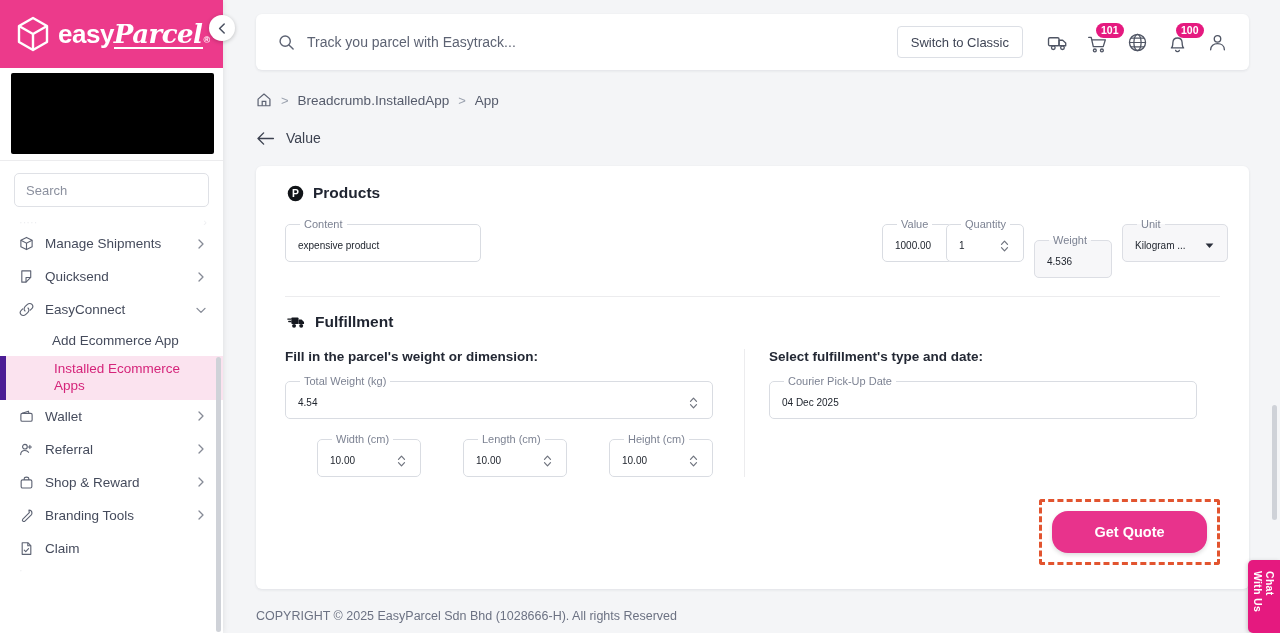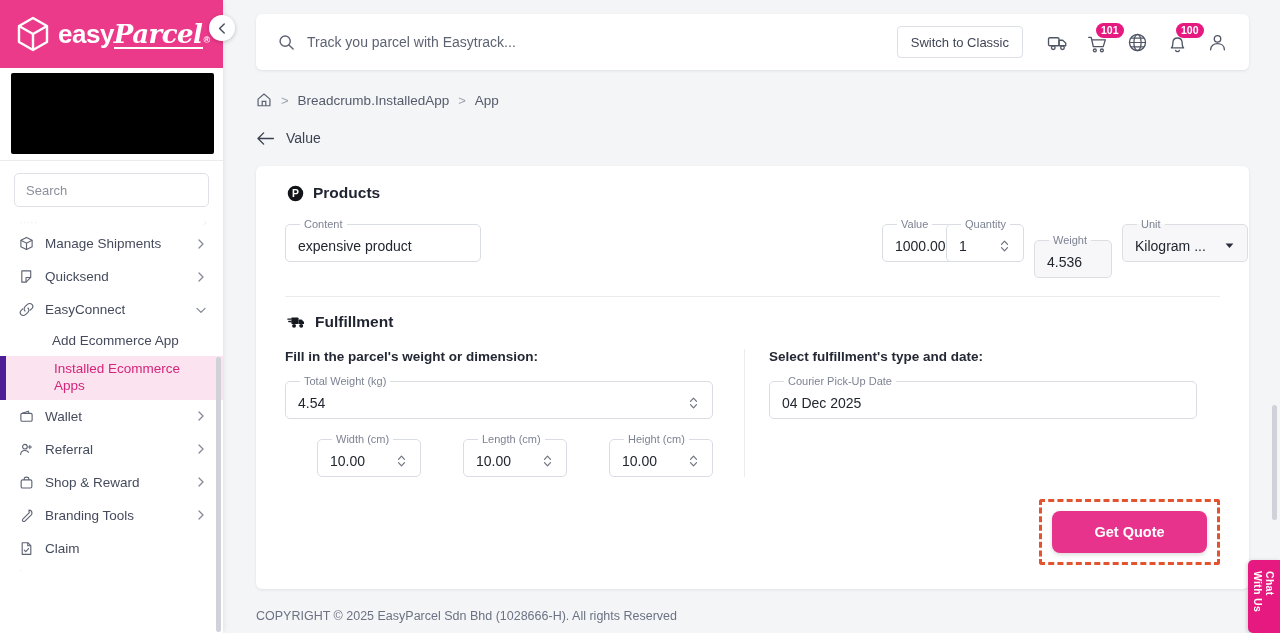--- a/index.html
+++ b/index.html
@@ -193,21 +193,21 @@
     height: 44px; margin: 0; padding: 0 12px;
     display: flex; align-items: center;
     background: #fff;
     gap: 18px;
   }
   .field fieldset.disabled { background: #f7f7f9; border-color: #dcdee4; }
   .field legend {
     font-size: 11px; color: #7d8393; padding: 0 4px; margin-left: 2px;
   }
   .field .val {
-    font-size: 14px; color: #21262f; flex: 1;
+    font-size: 10px; color: #21262f; flex: 1;
     white-space: nowrap; overflow: hidden;
   }
   .spin { width: 13px; height: 16px; flex: 0 0 13px; opacity: .75; }
   .caret { width: 11px; height: 11px; flex: 0 0 11px; }
 
   .f-content { width: 196px; }
   .f-value { width: 78px; margin-left: 28px; padding-left: 24px; }
   .f-qty  { width: 78px; margin-left: 10px; }
   .f-weight { width: 78px; margin-left: 10px; margin-top: 16px; }
   .f-unit { width: 98px; margin-left: 10px; }
@@ -228,21 +228,21 @@
   .quote-wrap {
     display: flex; justify-content: flex-end;
     padding: 22px 29px 24px 29px;
   }
   .quote-highlight {
     border: 3px dashed #e2542f; border-radius: 3px;
     padding: 9px 10px; display: inline-block;
   }
   .btn-quote {
     background: #e8338c; color: #fff; border: none;
-    border-radius: 8px; height: 42px; width: 155px;
+    border-radius: 16px; height: 42px; width: 155px;
     font-size: 14.5px; font-weight: bold; cursor: pointer;
     font-family: "Liberation Sans", sans-serif;
     box-shadow: 0 2px 4px rgba(0,0,0,.14);
   }
 
   .footer {
     padding: 20px 0 0 33px; font-size: 12.5px; color: #6c7283;
     flex: 0 0 auto;
   }
 

